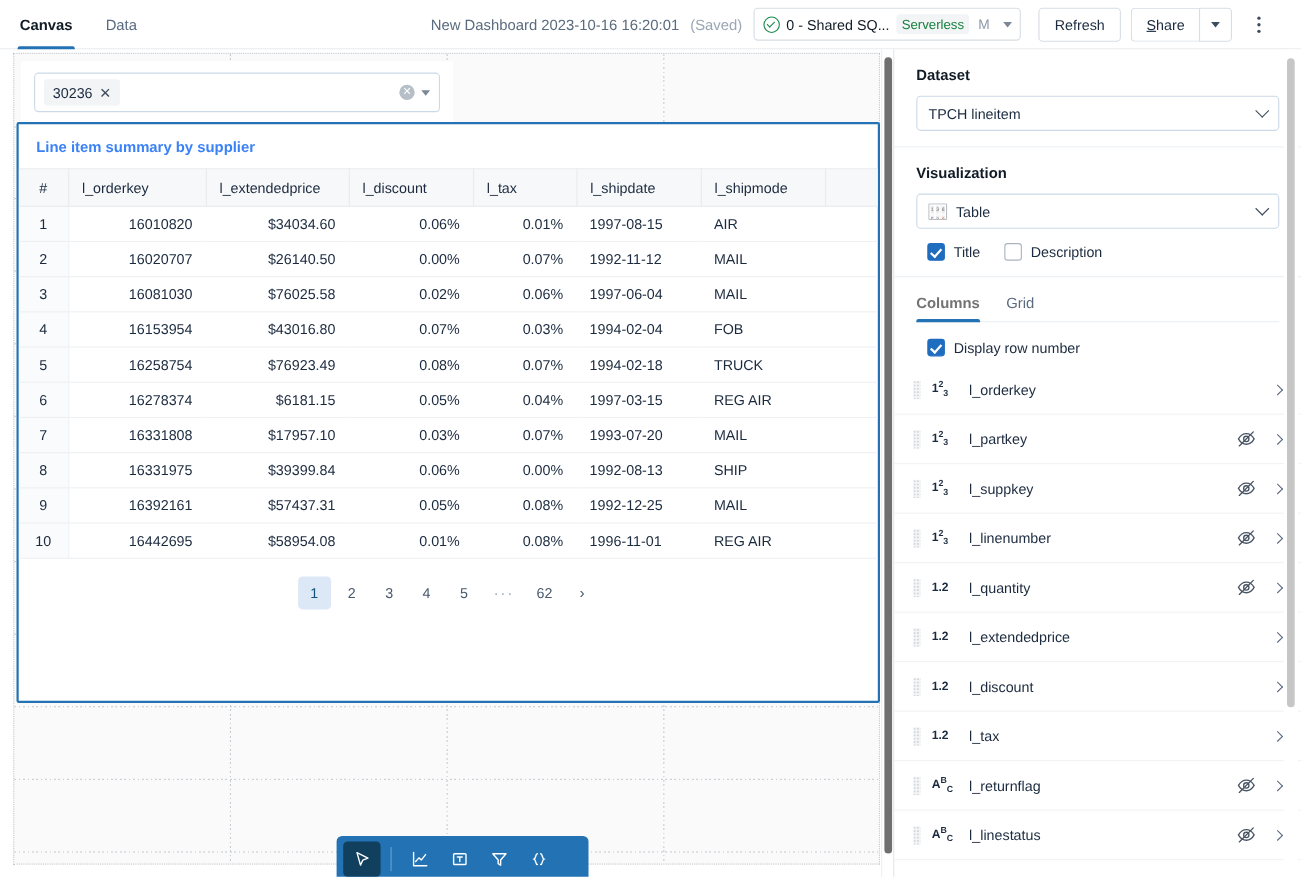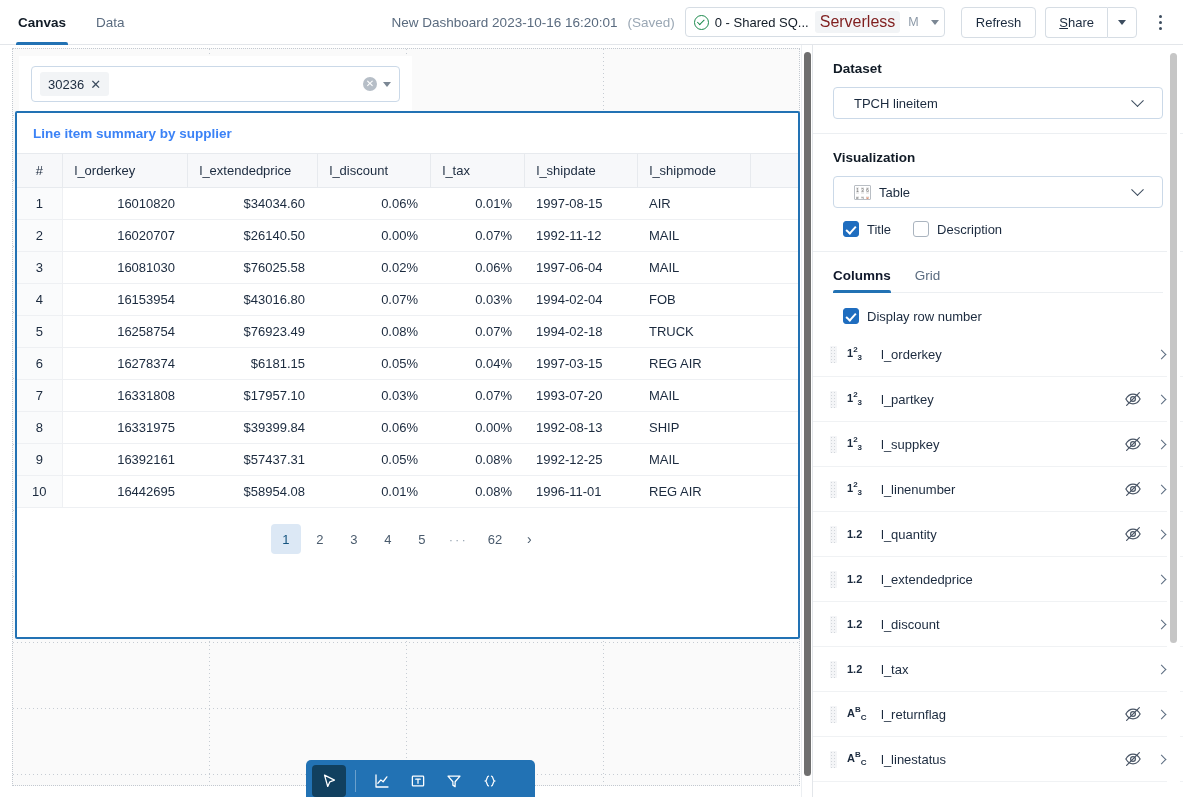--- a/index.html
+++ b/index.html
@@ -43,21 +43,21 @@
     width: 15px; height: 15px; border-radius: 50%;
     border: 1.6px solid #1c8a4d; display:flex; align-items:center; justify-content:center;
     flex: none;
   }
   .check-circle::after {
     content:""; width:6px; height:3px; border-left:1.6px solid #1c8a4d;
     border-bottom:1.6px solid #1c8a4d; transform: rotate(-45deg) translate(0px,-1px);
   }
   .wh-name { font-size: 13px; color: #111b26; white-space: nowrap; }
   .wh-badge {
-    font-size: 16px; color: #7f1d1d; background: #f2f4f6;
+    font-size: 12px; color: #15803d; background: #f2f4f6;
     border-radius: 3px; padding: 2px 5px; white-space: nowrap;
   }
   .wh-size { font-size: 12.5px; color: #8d9aa8; margin-left: 2px; }
 
   .btn {
     height: 31px; border: 1px solid #d6dde4; background: #fff; border-radius: 4px;
     font-size: 13px; color: #1b2a3e; padding: 0 14px; cursor: pointer;
     display: flex; align-items: center; font-family: "Liberation Sans", sans-serif;
   }
   .btn-refresh { margin-left: 16px; }
@@ -188,21 +188,21 @@
   
   .panel {
     position: absolute; top: 45px; left: 812px; width: 371px; height: 752px;
     background: #fff; border-left: 1px solid #e3e6ea; overflow: hidden;
   }
   .panel-sec { padding: 16px 20px 14px 20px; }
   .panel-sec + .panel-sec { border-top: 1px solid #eceff2; }
   .sec-title { font-size: 13.5px; font-weight: bold; color: #111b26; margin-bottom: 11px; }
   .select {
     height: 32px; border: 1px solid #cbd9e8; border-radius: 4px; background: #fff;
-    display: flex; align-items: center; padding: 0 20px; cursor: pointer;
+    display: flex; align-items: center; padding: 0 10px; cursor: pointer;
     font-size: 13px; color: #1b2a3e; gap: 8px;
   }
   .select .sp { flex: 1; }
   .chev {
     width: 9px; height: 9px; border-right: 1.6px solid #3c4c5e;
     border-bottom: 1.6px solid #3c4c5e; transform: rotate(45deg) translate(-2px,-2px);
   }
   .viz-icon {
     width: 17px; height: 15px; border: 1px solid #b9bec4; border-radius: 1px;
     display: grid; grid-template-columns: 1fr 1fr 1fr; grid-template-rows: 1fr 1fr;
@@ -224,21 +224,21 @@
     content: ""; position: absolute; left: 4.4px; top: 1.6px; width: 4px; height: 8px;
     border-right: 2px solid #fff; border-bottom: 2px solid #fff; transform: rotate(42deg);
   }
   .cblabel { font-size: 13px; color: #1b2a3e; }
   .gap-r { margin-left: 14px; }
 
   .subtabs { display: flex; gap: 24px; border-bottom: 1px solid #eceff2; }
   .stab {
     position: relative; padding-bottom: 9px; font-size: 13.5px; color: #5a6b7f; cursor: pointer;
   }
-  .stab.active { color: #0f172a; font-weight: bold; }
+  .stab.active { color: #737373; font-weight: bold; }
   .stab.active::after {
     content: ""; position: absolute; left: 0; right: 0; bottom: -1px;
     height: 3px; background: #2272b4; border-radius: 2px 2px 0 0;
   }
 
   .col-list { }
   .col-row {
     display: flex; align-items: center; height: 45px; gap: 10px;
     border-bottom: 1px solid #f0f2f4; padding-right: 4px; cursor: pointer;
   }

